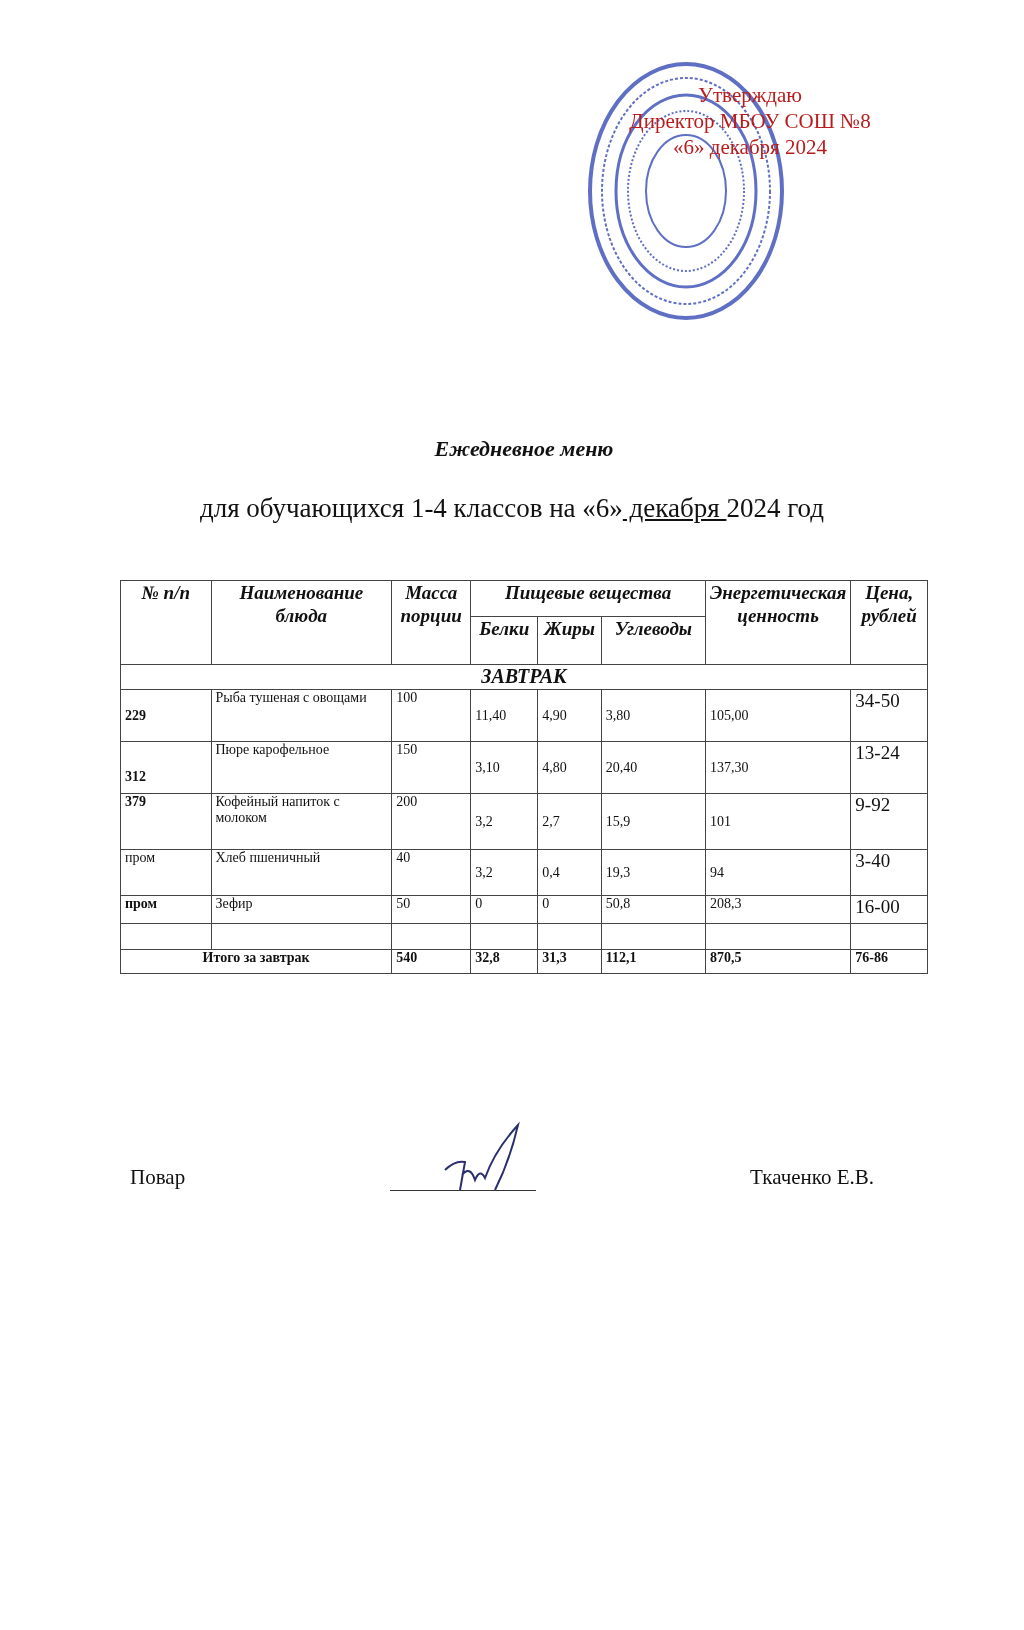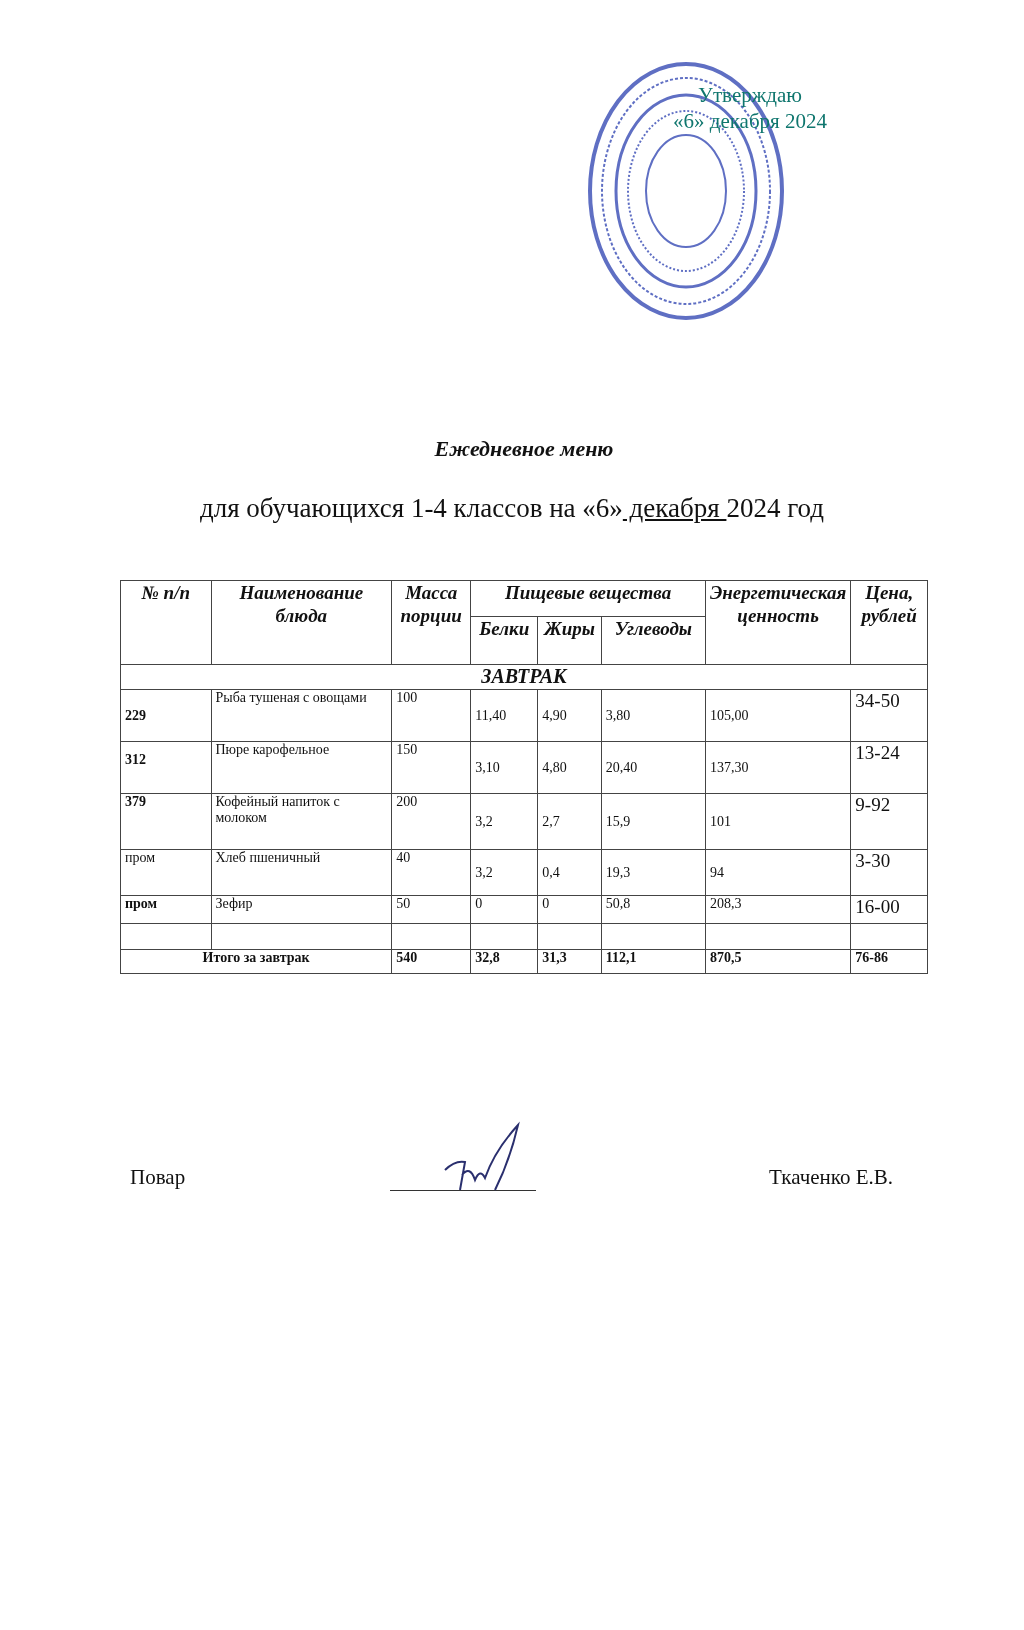--- a/index.html
+++ b/index.html
@@ -1,19 +1,19 @@
 <!DOCTYPE html>
 <html><head>
 <meta charset="utf-8">
 <style>
   html, body { margin:0; padding:0; background:#ffffff; }
   body { width:1024px; height:1630px; position:relative; overflow:hidden;
          font-family:"Liberation Serif","DejaVu Serif",serif; color:#111; }
   .approval { position:absolute; left:560px; top:82px; width:380px; text-align:center;
-              font-size:21px; line-height:26px; color:#0f766e; }
+              font-size:21px; line-height:26px; color:#b91c1c; }
   .approval div { white-space:nowrap; }
   .approval .sig-line { display:inline-block; width:210px; border-bottom:1px solid #333; margin-right:8px; vertical-align:4px; }
   .stamp { position:absolute; left:586px; top:60px; width:200px; height:262px; pointer-events:none; }
   .title { position:absolute; left:0; width:1024px; top:436px; text-align:center;
            font-style:italic; font-weight:bold; font-size:22px;margin-left:12px; }
   .subtitle { position:absolute; left:0; width:1024px; top:493px; text-align:center; font-size:27px; }
   .subtitle .u { text-decoration:underline; }
   table.menu { position:absolute; left:120px; top:580px; width:808px; border-collapse:collapse;
                font-size:14px; }
   table.menu td, table.menu th { border:1.5px solid #444; padding:0 4px; vertical-align:top; }
@@ -34,20 +34,21 @@
     <ellipse cx="100" cy="131" rx="96" ry="127" stroke-width="4"></ellipse>
     <ellipse cx="100" cy="131" rx="84" ry="113" stroke-width="2" stroke-dasharray="3 2"></ellipse>
     <ellipse cx="100" cy="131" rx="70" ry="96" stroke-width="3"></ellipse>
     <ellipse cx="100" cy="131" rx="58" ry="80" stroke-width="2" stroke-dasharray="2 2"></ellipse>
     <ellipse cx="100" cy="131" rx="40" ry="56" stroke-width="2"></ellipse>
   </g>
 </svg>
 
 <div class="approval">
   <div>Утверждаю</div>
+  <div>Директор МБОУ СОШ №8</div>
   <div>«6» декабря 2024</div>
 </div>
 
 <div class="title">Ежедневное меню</div>
 <div class="subtitle">
   <span>для обучающихся 1-4 классов на «6»</span><span class="u"> декабря </span><span>2024 год</span>
 </div>
 
 <table class="menu">
   <colgroup>
@@ -82,21 +83,21 @@
     <td class="num mid">229</td>
     <td>Рыба тушеная с овощами</td>
     <td>100</td>
     <td class="mid">11,40</td>
     <td class="mid">4,90</td>
     <td class="mid">3,80</td>
     <td class="mid">105,00</td>
     <td class="price">34-50</td>
   </tr>
   <tr style="height:52px">
-    <td class="num" style="vertical-align:bottom;padding-bottom:25px">312</td>
+    <td class="num" style="vertical-align:bottom;padding-bottom:8px">312</td>
     <td>Пюре карофельное</td>
     <td>150</td>
     <td class="mid">3,10</td>
     <td class="mid">4,80</td>
     <td class="mid">20,40</td>
     <td class="mid">137,30</td>
     <td class="price">13-24</td>
   </tr>
   <tr style="height:56px">
     <td class="num">379</td>
@@ -109,21 +110,21 @@
     <td class="price">9-92</td>
   </tr>
   <tr style="height:46px">
     <td>пром</td>
     <td>Хлеб пшеничный</td>
     <td>40</td>
     <td class="mid">3,2</td>
     <td class="mid">0,4</td>
     <td class="mid">19,3</td>
     <td class="mid">94</td>
-    <td class="price">3-30</td>
+    <td class="price">3-40</td>
   </tr>
   <tr style="height:28px">
     <td class="num">пром</td>
     <td>Зефир</td>
     <td>50</td>
     <td>0</td>
     <td>0</td>
     <td>50,8</td>
     <td>208,3</td>
     <td class="price">16-00</td>
@@ -148,13 +149,13 @@
     <td>76-86</td>
   </tr>
 </tbody>
   </table>
 
 <div class="foot" style="left:130px">Повар</div>
 <div class="cook-line"></div>
 <svg style="position:absolute;left:440px;top:1120px;width:90px;height:80px" viewBox="0 0 90 80">
   <path d="M5 50 Q15 40 25 42 L20 70 M22 55 Q30 45 35 60 Q40 48 45 58 Q55 30 78 5 Q70 40 55 70" fill="none" stroke="#2a2f6e" stroke-width="2"></path>
 </svg>
-<div class="foot" style="left:769px">Ткаченко Е.В.</div>
+<div class="foot" style="left:750px">Ткаченко Е.В.</div>
 
 </body></html>

